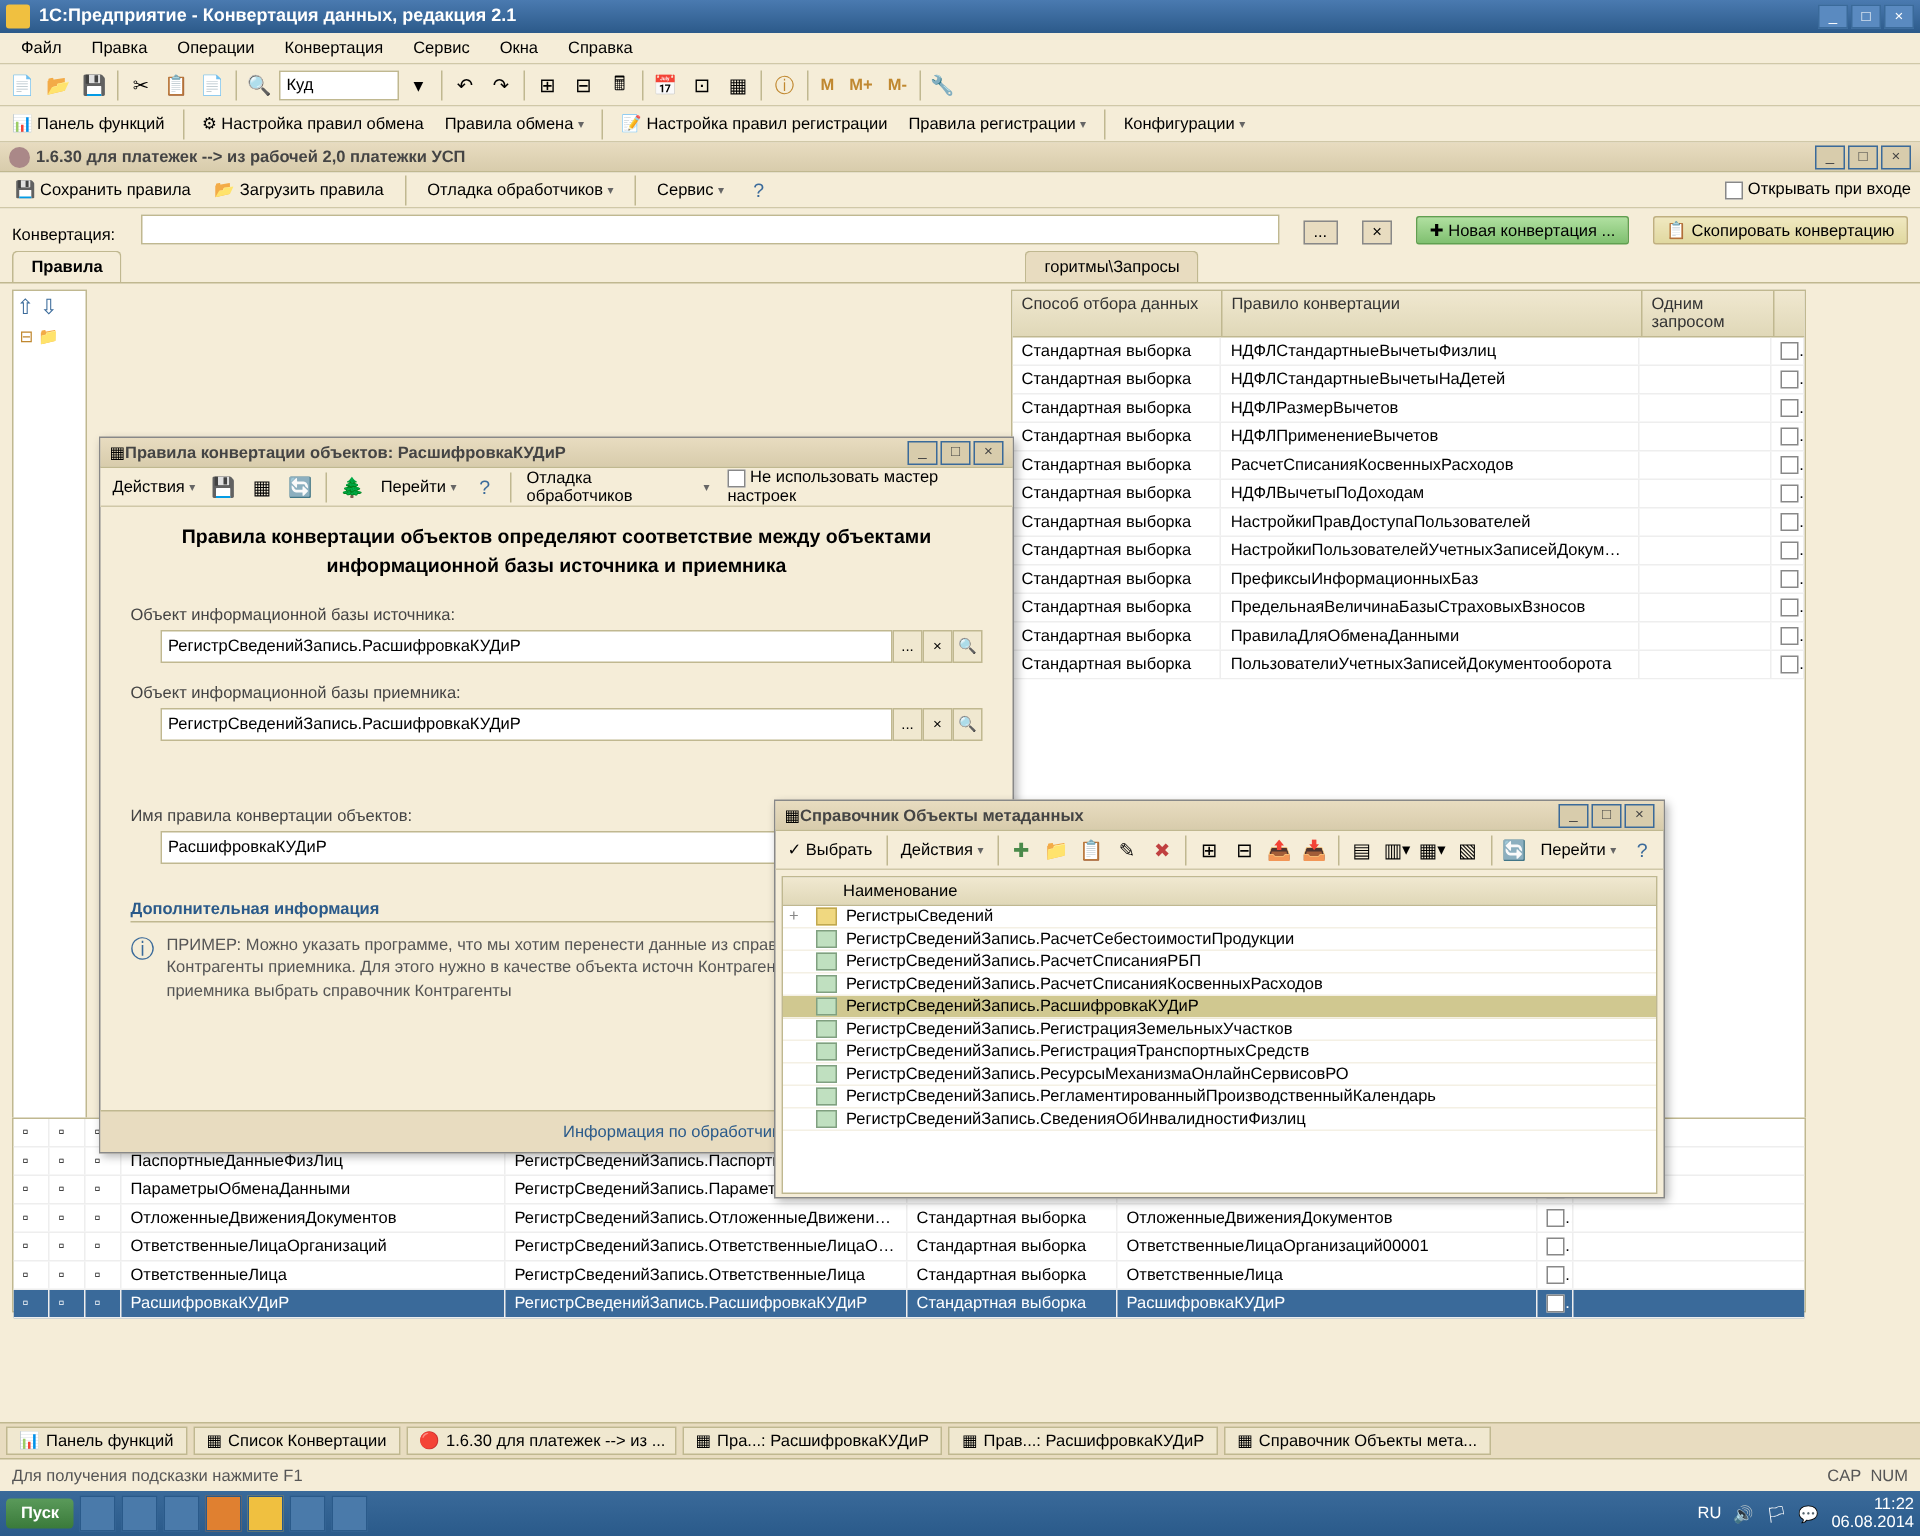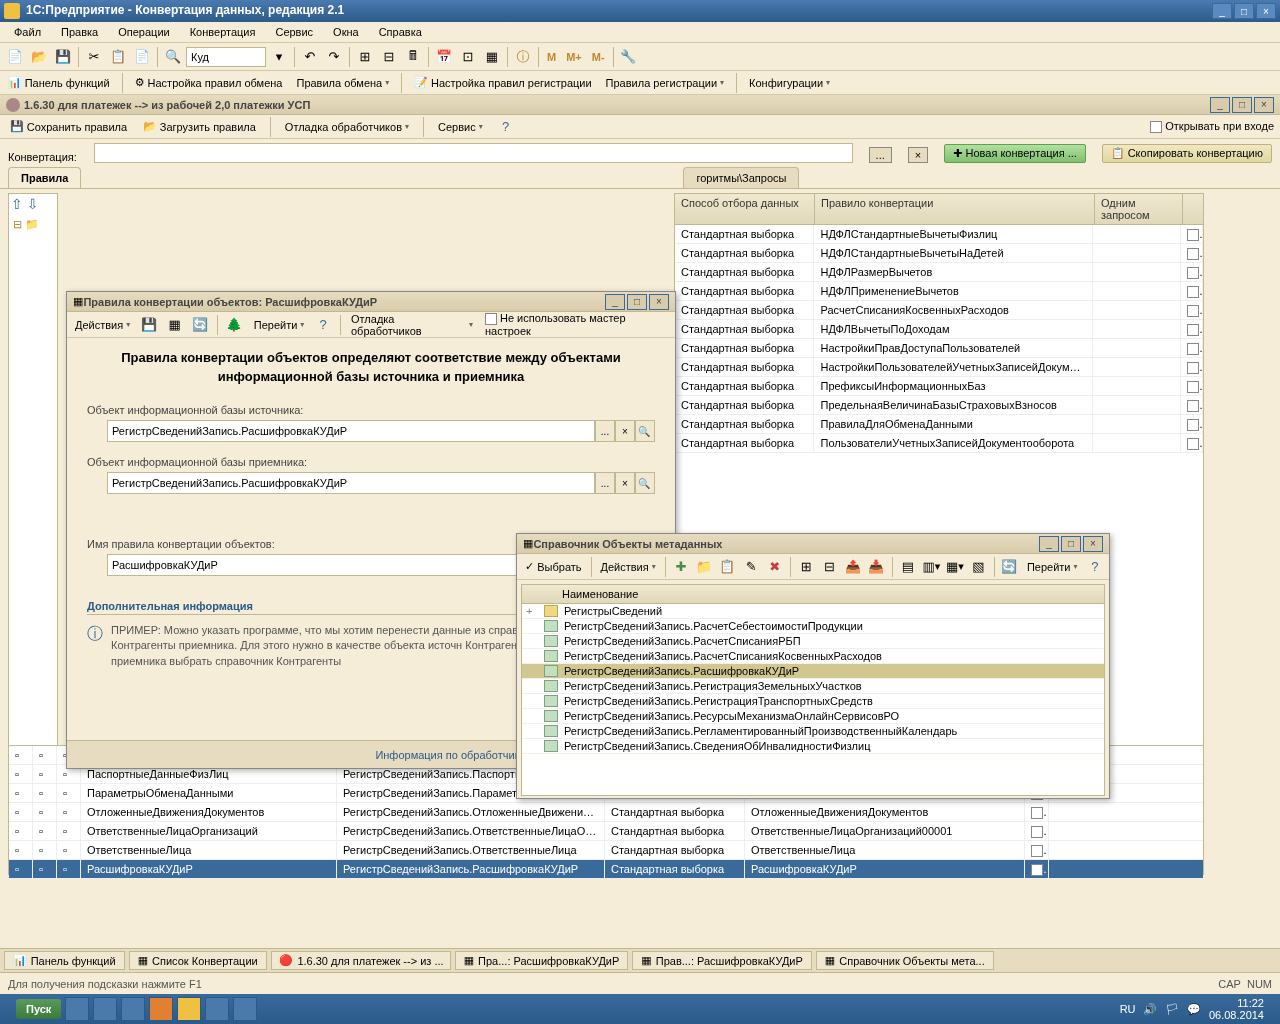--- a/index.html
+++ b/index.html
@@ -92,21 +92,21 @@
 .inner-form .r label { width: 110px; text-align: right; }
 .inner-form .r input { flex: 1; height: 20px; border: 1px solid #c0b890; padding: 0 4px; }
 .inner-form .btns { display: flex; justify-content: flex-end; gap: 4px; }
 .inner-form .btns button { padding: 2px 12px; border: 1px solid #888; background: #e8dcc0; cursor: pointer; }
 
 .taskbar-app { position: absolute; bottom: 52px; left: 0; right: 0; height: 24px; background: #e8dcc0; display: flex; align-items: center; padding: 0 4px; gap: 4px; border-top: 1px solid #c0b890; }
 .task-btn { padding: 2px 8px; border: 1px solid #c0b890; background: #f0e8d0; cursor: pointer; display: flex; align-items: center; gap: 4px; max-width: 180px; overflow: hidden; white-space: nowrap; }
 
 .statusbar { position: absolute; bottom: 30px; left: 0; right: 0; height: 22px; background: #f5edd8; display: flex; align-items: center; padding: 0 8px; justify-content: space-between; border-top: 1px solid #c0b890; color: #555; }
 
-.os-taskbar { position: absolute; bottom: 0; left: 0; right: 0; height: 30px; background: linear-gradient(#3a6a9a, #2a5a8a); display: flex; align-items: center; padding: 0 16px; justify-content: space-between; }
+.os-taskbar { position: absolute; bottom: 0; left: 0; right: 0; height: 30px; background: linear-gradient(#3a6a9a, #2a5a8a); display: flex; align-items: center; padding: 0 4px; justify-content: space-between; }
 .os-start { background: linear-gradient(#5a9a5a, #3a7a3a); color: white; padding: 4px 10px; border-radius: 3px; font-weight: bold; cursor: pointer; }
 .os-tray { display: flex; align-items: center; gap: 8px; color: white; font-size: 10px; }
 .os-icons { display: flex; gap: 4px; }
 .os-icon { width: 24px; height: 24px; background: #4a7aaa; border: 1px solid #2a5a8a; }
 
 .chk { display: inline-block; width: 12px; height: 12px; border: 1px solid #888; background: white; vertical-align: middle; }
 .btn-sm { padding: 1px 6px; border: 1px solid #888; background: #e8dcc0; cursor: pointer; }
 .green-btn { background: linear-gradient(#b0e0a0, #80c070); border: 1px solid #60a050; padding: 2px 8px; cursor: pointer; border-radius: 2px; }
 </style>
 </head>

